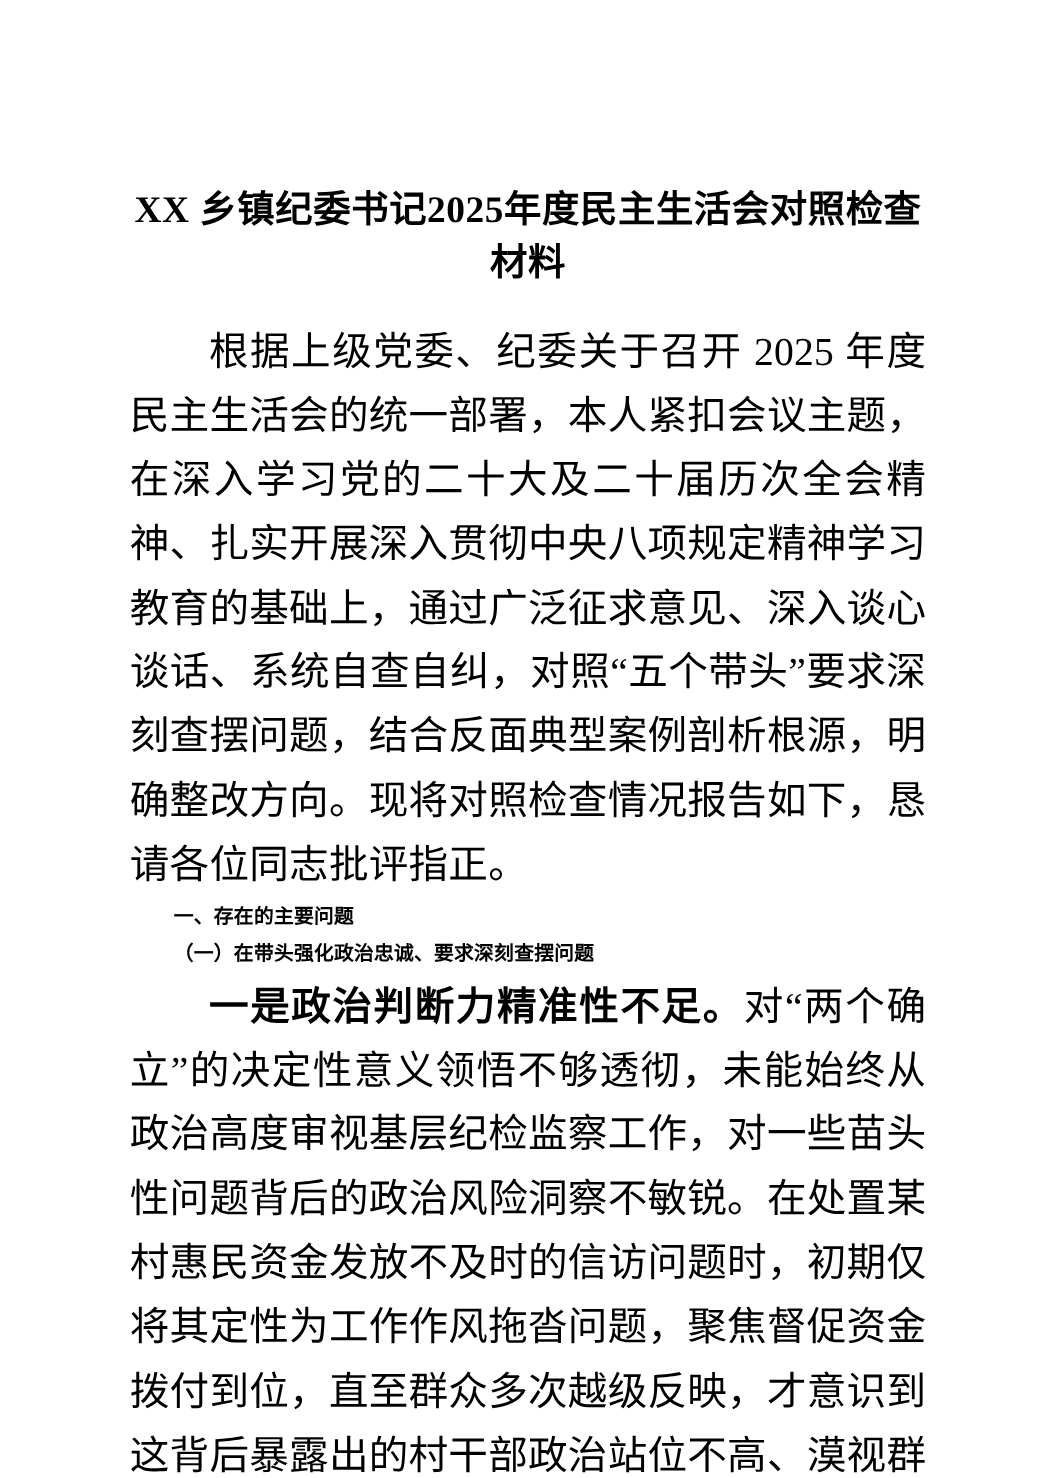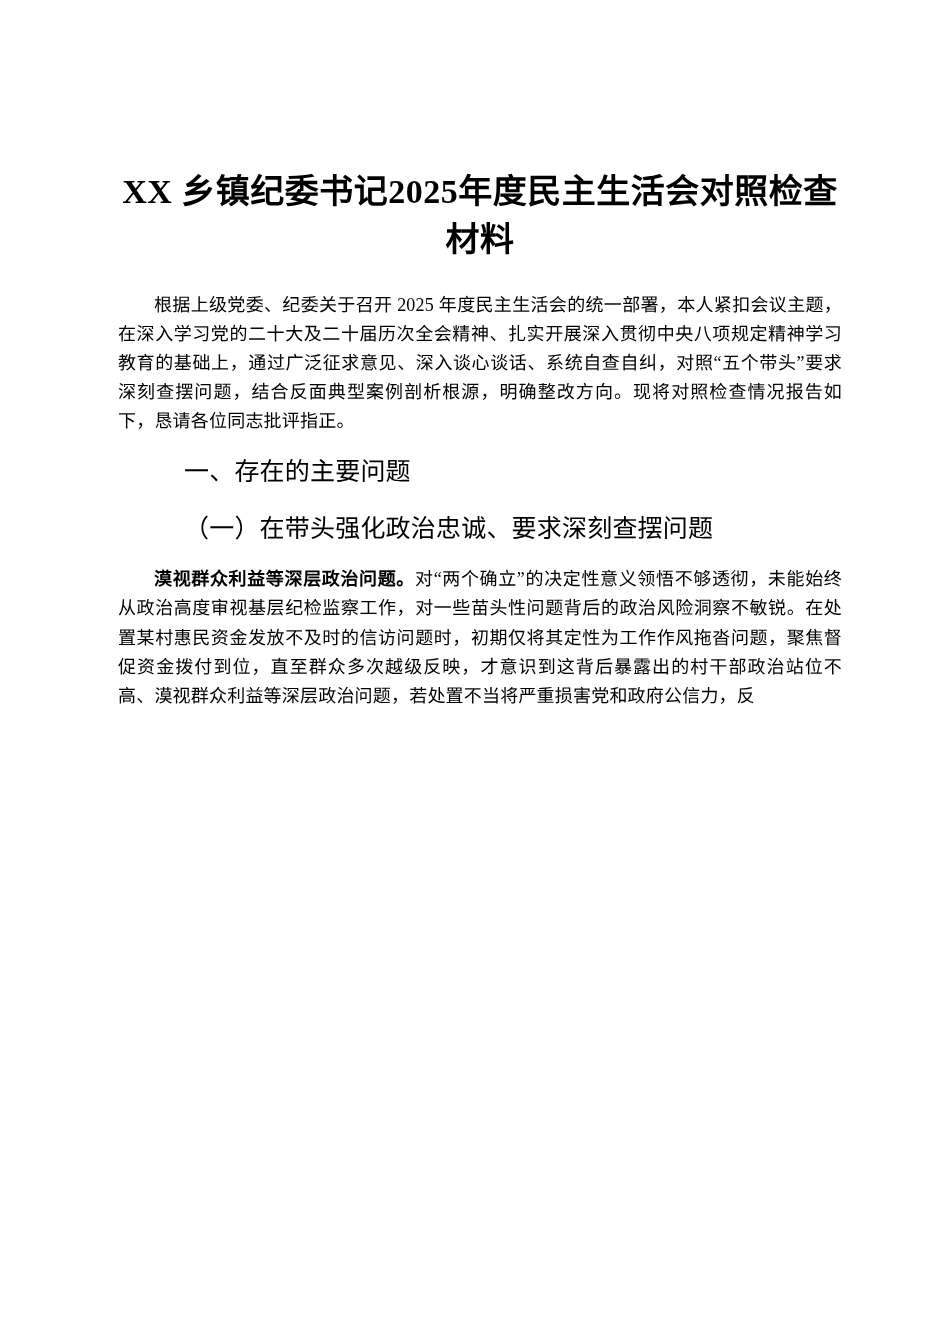--- a/index.html
+++ b/index.html
@@ -27,33 +27,33 @@
   .doc-title {
     font-size: 34px;
     font-weight: bold;
     line-height: 1.42;
     text-align: center;
     letter-spacing: 0.5px;
     margin: 0 0 26px 0;
     font-family: "Liberation Serif", "DejaVu Serif", serif;
   }
   .para {
-    font-size: 18px;
+    font-size: 36px;
     line-height: 1.62;
     text-align: justify;
     text-justify: inter-ideograph;
     margin: 0 0 2px 0;
     text-indent: 2em;
     letter-spacing: 0.2px;
   }
   .heading {
-    font-size: 25px;
+    font-size: 18px;
     line-height: 1.62;
-    font-weight: normal;
-    margin: 16px;
+    font-weight: bold;
+    margin: 4px;
     text-indent: 2em;
     letter-spacing: 0.2px;
   }
   .para .lead {
     font-weight: bold;
   }
 </style>
 </head>
 <body>
 
@@ -61,15 +61,15 @@
 
   <h1 class="doc-title">XX 乡镇纪委书记2025年度民主生活会对照检查材料</h1>
 
   <p class="para">根据上级党委、纪委关于召开 2025 年度民主生活会的统一部署，本人紧扣会议主题，在深入学习党的二十大及二十届历次全会精神、扎实开展深入贯彻中央八项规定精神学习教育的基础上，通过广泛征求意见、深入谈心谈话、系统自查自纠，对照“五个带头”要求深刻查摆问题，结合反面典型案例剖析根源，明确整改方向。现将对照检查情况报告如下，恳请各位同志批评指正。</p>
 
   <p class="heading">一、存在的主要问题</p>
 
 
   <p class="heading">（一）在带头强化政治忠诚、要求深刻查摆问题</p>
 
-  <p class="para"><span class="lead">漠视群众利益等深层政治问题。</span><span>对“两个确立”的决定性意义领悟不够透彻，未能始终从政治高度审视基层纪检监察工作，对一些苗头性问题背后的政治风险洞察不敏锐。在处置某村惠民资金发放不及时的信访问题时，初期仅将其定性为工作作风拖沓问题，聚焦督促资金拨付到位，直至群众多次越级反映，才意识到这背后暴露出的村干部政治站位不高、漠视群众利益等深层政治问题，若处置不当将严重损害党和政府公信力，反</span></p>
+  <p class="para"><span class="lead">一是政治判断力精准性不足。</span><span>对“两个确立”的决定性意义领悟不够透彻，未能始终从政治高度审视基层纪检监察工作，对一些苗头性问题背后的政治风险洞察不敏锐。在处置某村惠民资金发放不及时的信访问题时，初期仅将其定性为工作作风拖沓问题，聚焦督促资金拨付到位，直至群众多次越级反映，才意识到这背后暴露出的村干部政治站位不高、漠视群众利益等深层政治问题，若处置不当将严重损害党和政府公信力，反</span></p>
 
 </div>
 
 </body></html>

